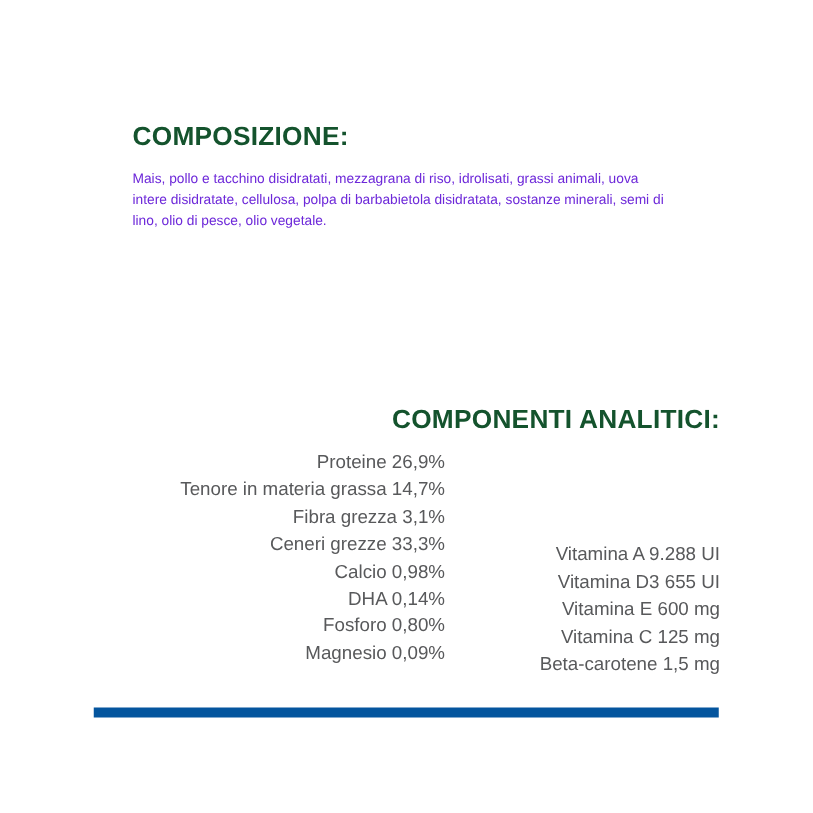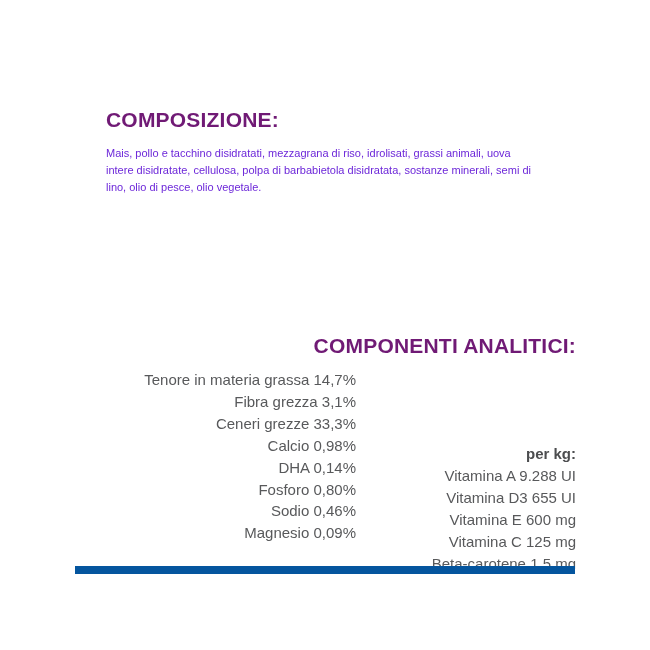--- a/index.html
+++ b/index.html
@@ -22,26 +22,26 @@
   }
 
   
   .composition-section {
     position: absolute;
     left: 106px;
     top: 96px;
     width: 440px;
   }
   .section-heading {
-    color: #701a75;
+    color: #14532d;
     font-weight: bold;
     font-size: 21px;
     letter-spacing: 0.2px;
     line-height: 1.1;
-    margin: 12px 0 14px 0;
+    margin: 2px 0 14px 0;
     white-space: nowrap;
   }
   .composition-text {
     color: #6d28d9;
     font-size: 11px;
     line-height: 1.52;
     margin: 0;
     max-width: 428px;
   }
 
@@ -107,32 +107,31 @@
     <h2 class="section-heading">COMPOSIZIONE:</h2>
     <p class="composition-text">Mais, pollo e tacchino disidratati, mezzagrana di riso, idrolisati, grassi animali, uova intere disidratate, cellulosa, polpa di barbabietola disidratata, sostanze minerali, semi di lino, olio di pesce, olio vegetale.</p>
   </section>
 
   <section class="analytics-section">
     <h2 class="section-heading">COMPONENTI ANALITICI:</h2>
 
     <div class="analytics-columns">
 
       <div class="analytics-col left">
+        <div class="analytics-row">Proteine 26,9%</div>
         <div class="analytics-row">Tenore in materia grassa 14,7%</div>
         <div class="analytics-row">Fibra grezza 3,1%</div>
         <div class="analytics-row">Ceneri grezze 33,3%</div>
         <div class="analytics-row">Calcio 0,98%</div>
         <div class="analytics-row">DHA 0,14%</div>
         <div class="analytics-row">Fosforo 0,80%</div>
-        <div class="analytics-row">Sodio 0,46%</div>
         <div class="analytics-row">Magnesio 0,09%</div>
       </div>
 
       <div class="analytics-col right">
-        <div class="analytics-row per-kg-label">per kg:</div>
         <div class="analytics-row">Vitamina A 9.288 UI</div>
         <div class="analytics-row">Vitamina D3 655 UI</div>
         <div class="analytics-row">Vitamina E 600 mg</div>
         <div class="analytics-row">Vitamina C 125 mg</div>
         <div class="analytics-row">Beta-carotene 1,5 mg</div>
       </div>
 
     </div>
   </section>
 

